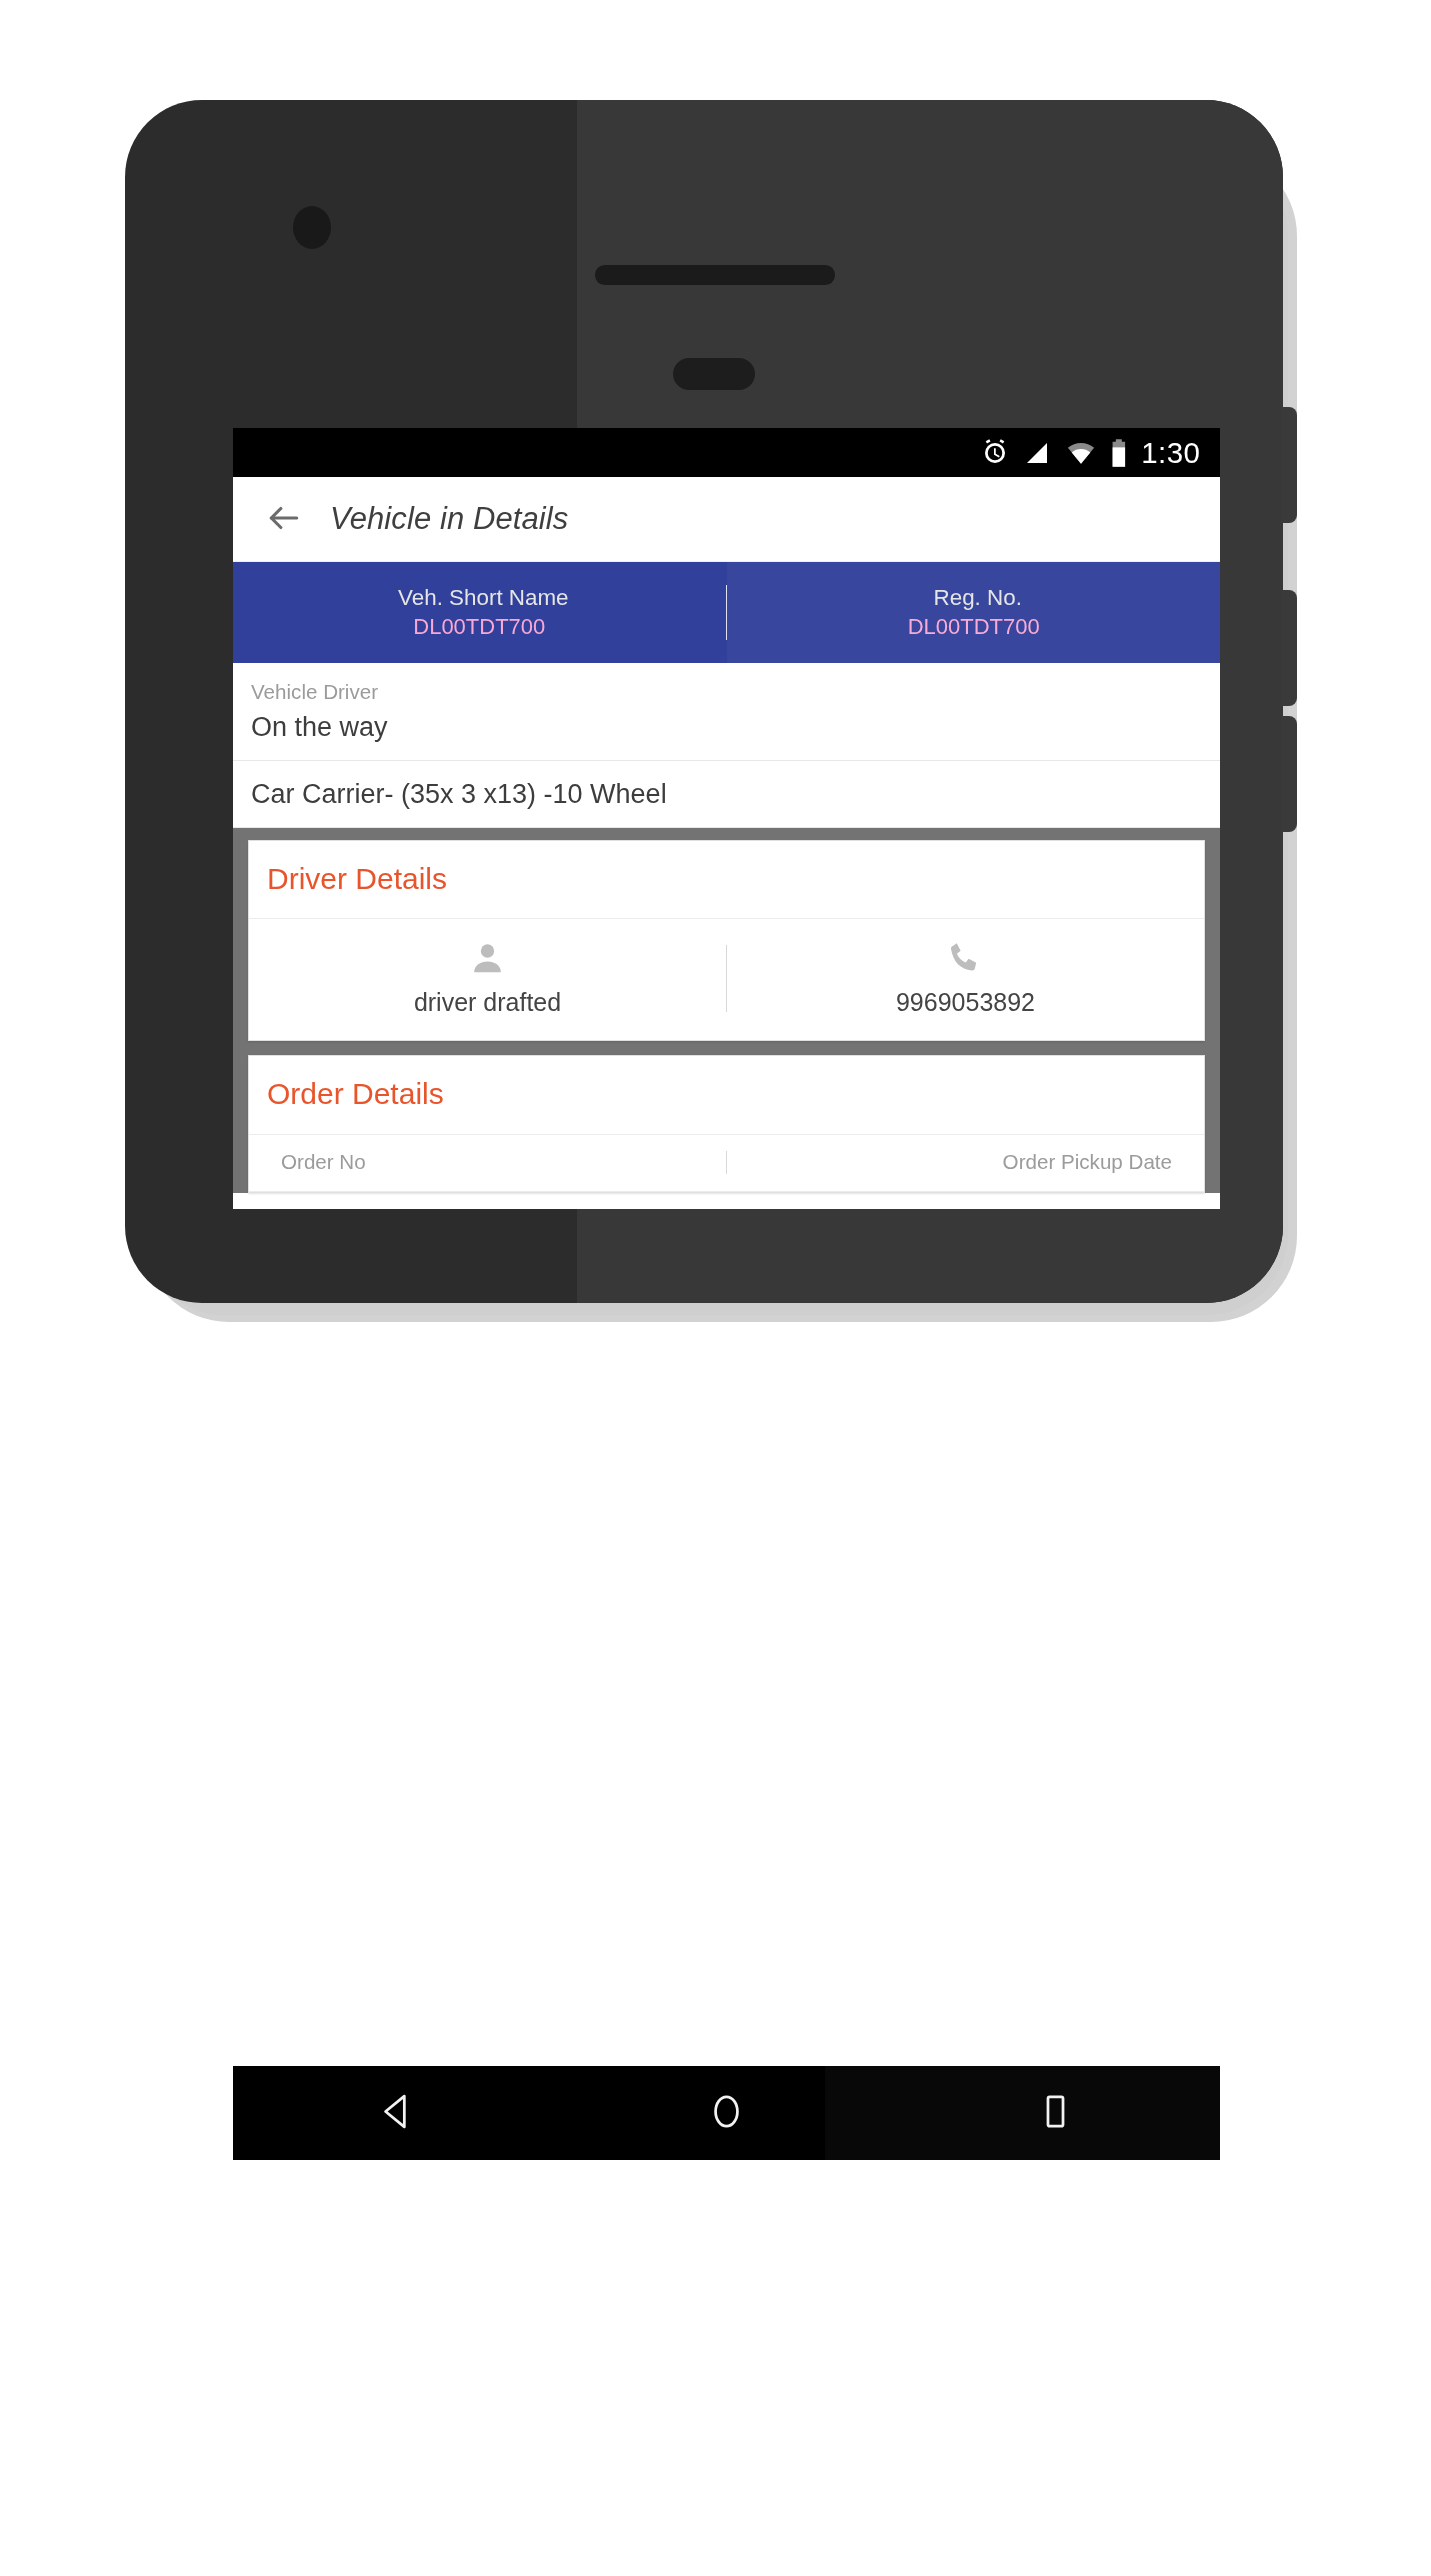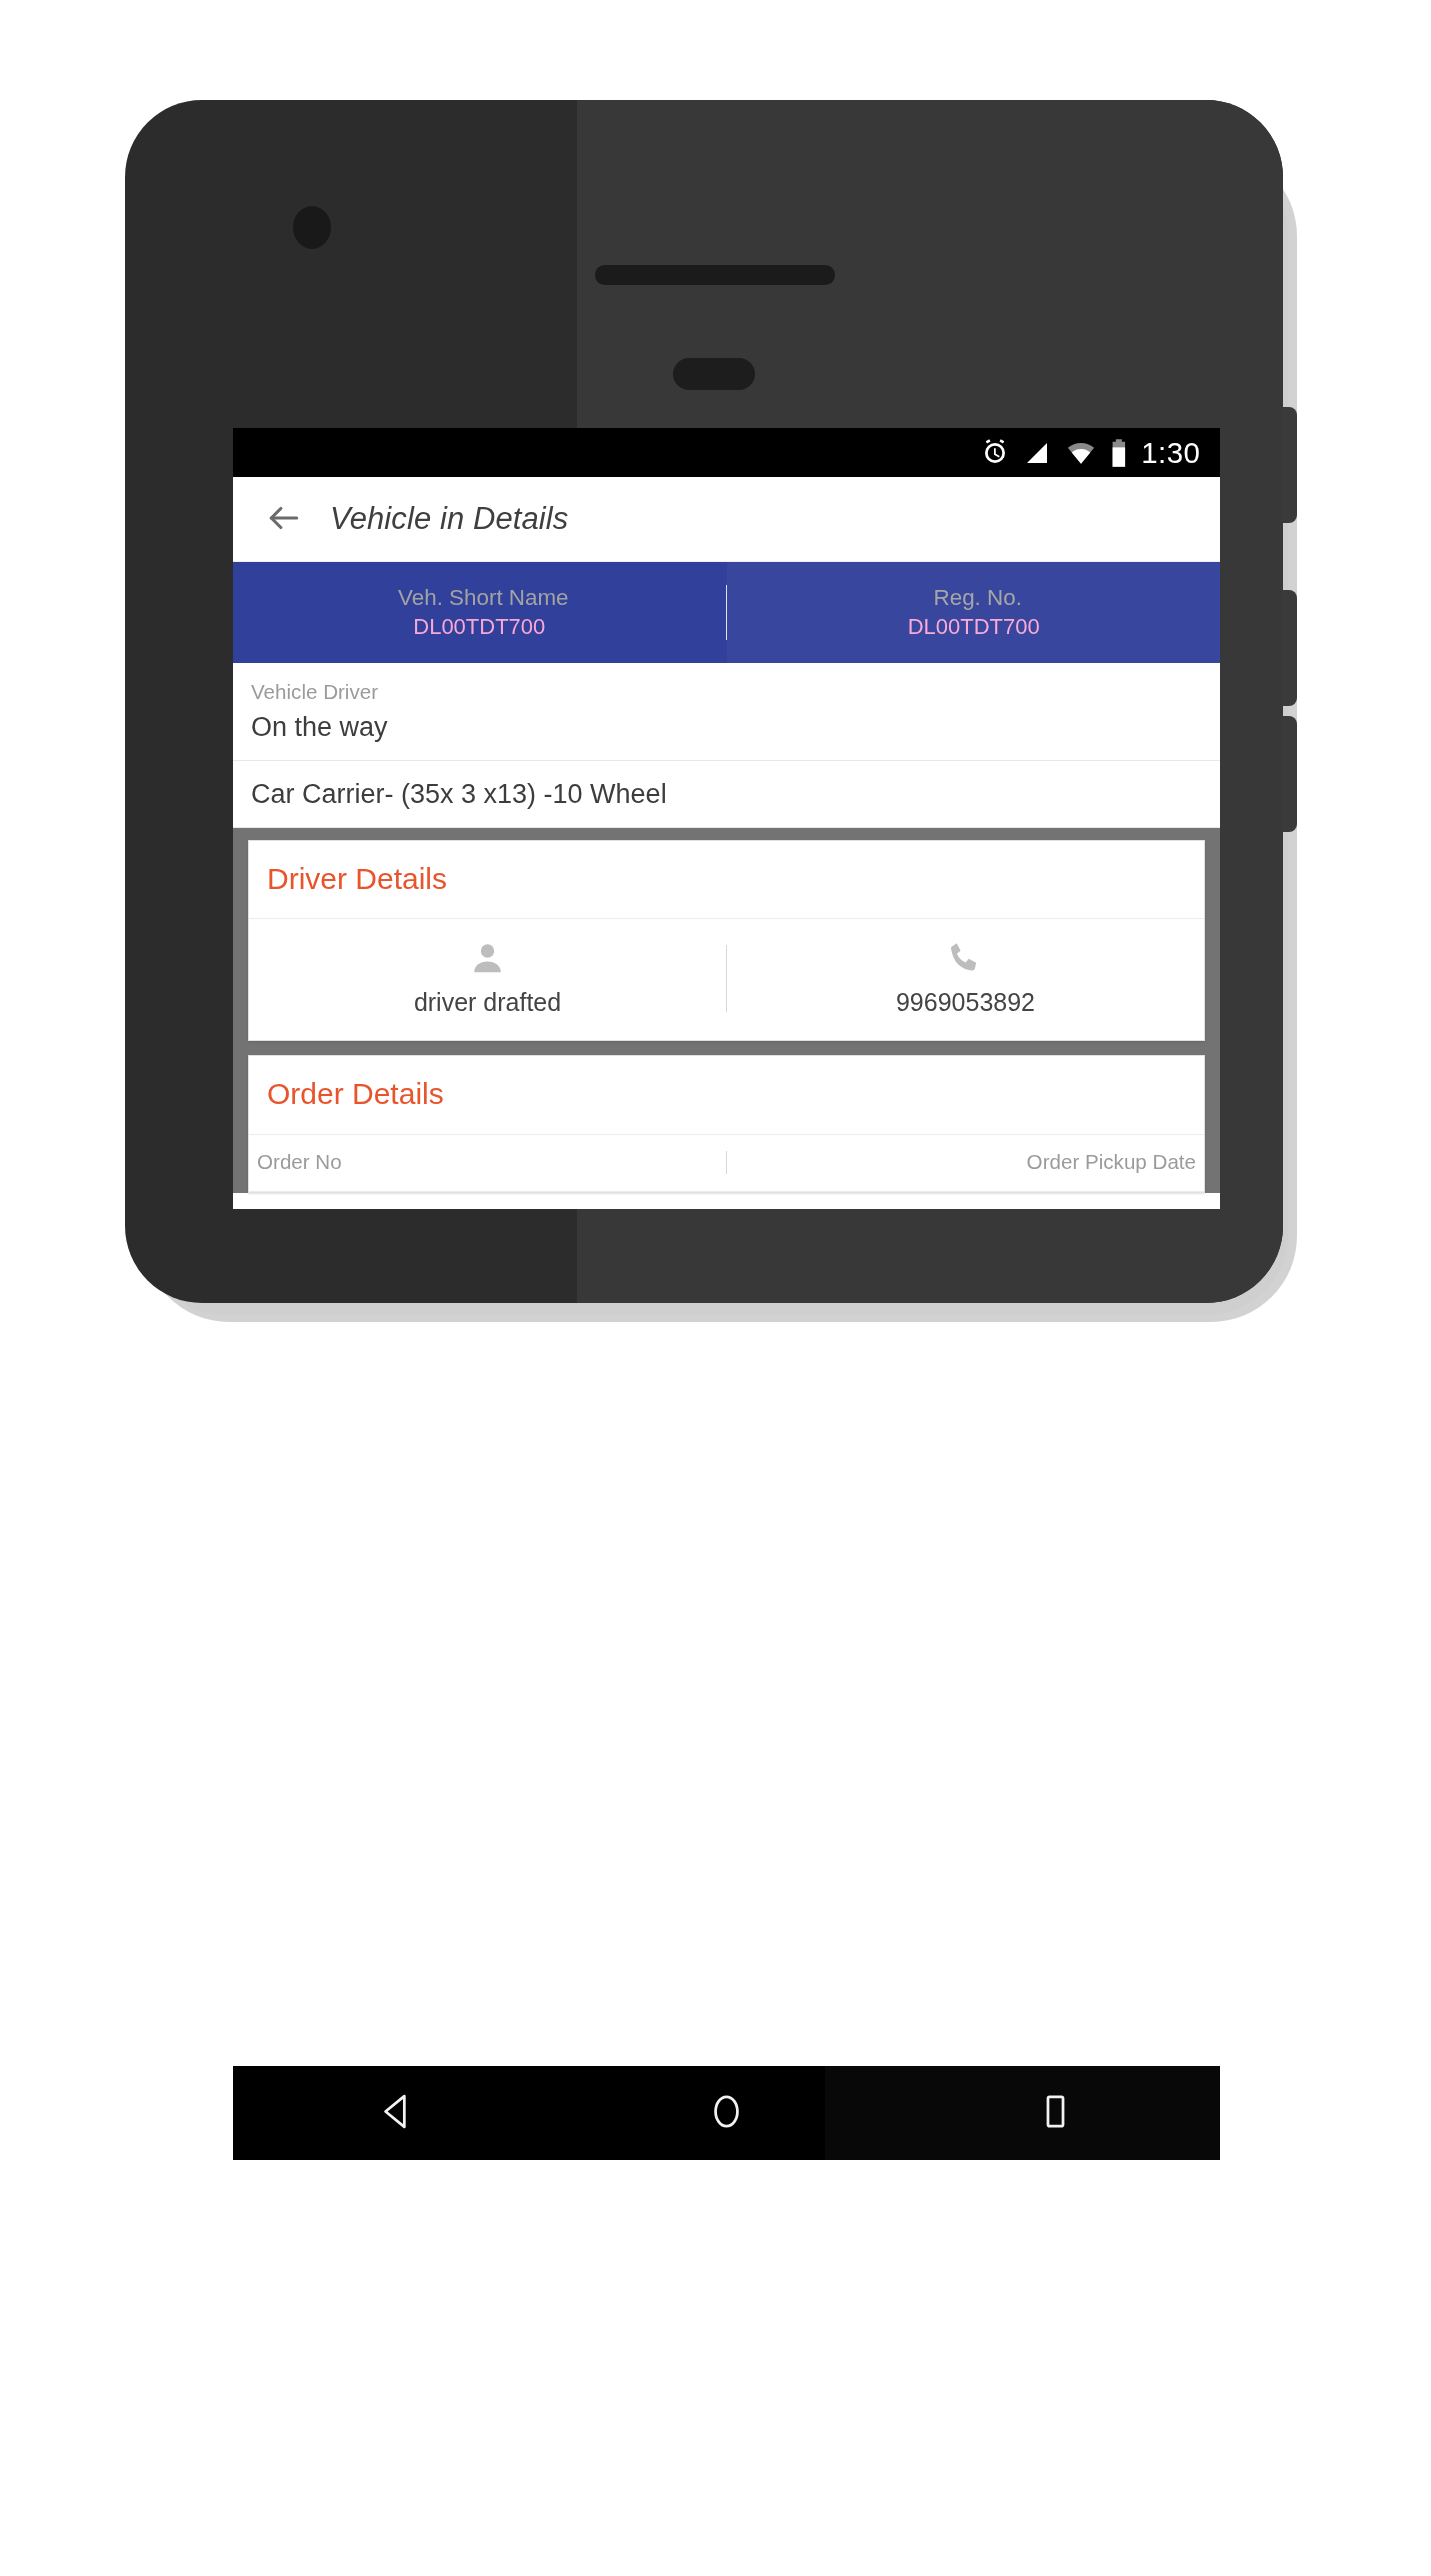--- a/index.html
+++ b/index.html
@@ -111,21 +111,21 @@
     background:#31409a;
     height:101px;
     display:flex; align-items:center;
     position:relative;
   }
   .veh-header::after{ 
     content:""; position:absolute; left:50%; top:0; right:0; bottom:0;
     background:rgba(255,255,255,.035); pointer-events:none;
   }
   .veh-col{ flex:1; text-align:center; }
-  .veh-col .lab{ color:#a3a3a3; font-size:22.4px; line-height:1.35;margin-left:8px; }
+  .veh-col .lab{ color:#e5e5e5; font-size:22.4px; line-height:1.35;margin-left:8px; }
   .veh-col .val{ color:#f9a8d4; font-size:22px; line-height:1.3; }
   .veh-divider{
     width:1.8px; height:55px; background:#ffffff; opacity:.85;
   }
 
   
   .info-row{
     background:#fff;
     padding:14.3px 18px 12.5px 18px;
     border-bottom:0.9px solid #e8e8e8;
@@ -158,21 +158,21 @@
   }
   .duo-col .txt{ font-size:25px; color:#444; }
   .duo-divider{ width:0.9px; background:#d8d8d8; margin:5.4px 0; }
 
   
   .pair-row{
     display:flex; align-items:stretch;
     border-bottom:0.9px solid #ececec;
     padding:12.5px 0 12.5px 0;
   }
-  .pair-col{ flex:1; padding:0 8px; }
+  .pair-col{ flex:1; padding:0 32px; }
   .pair-col.r{ text-align:right; }
   .pair-col .lab{ font-size:20.6px; color:#9b9b9b; line-height:1.5; }
   .pair-divider{ width:0.9px; background:#d8d8d8; margin:3.6px 0; }
 
   
   .navbar{
     position:absolute; left:233px; top:2066px;
     width:987px; height:94px; background:#000;
     display:flex; align-items:center; justify-content:space-around;
   }

